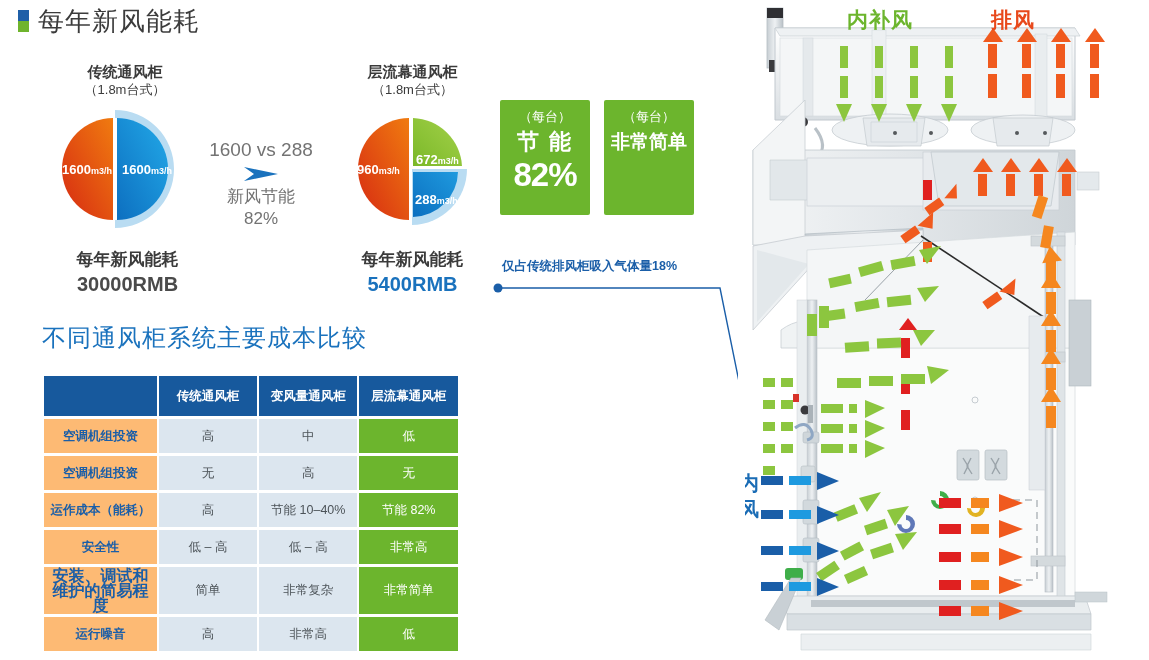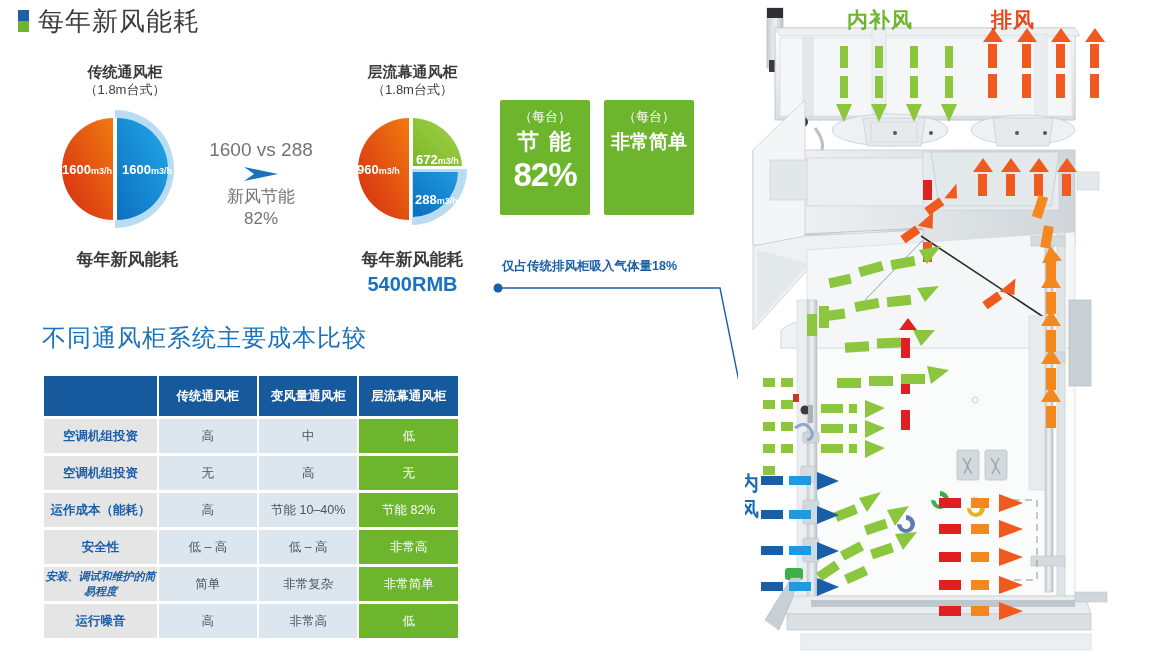--- a/index.html
+++ b/index.html
@@ -62,24 +62,24 @@
   .badge .bb{font-size:33px;line-height:37px;font-weight:bold;letter-spacing:-1px;}
   .badge .bb .sm{font-size:15px;font-weight:bold;letter-spacing:0;}
   .badge.b2 .bm{font-size:19px;letter-spacing:0px;}
 
   
   .table-title{position:absolute;left:42px;top:322px;font-size:24px;color:#1a72bd;letter-spacing:1px;}
   .cost-table{position:absolute;left:42px;top:373px;width:418px;border-collapse:separate;border-spacing:2px 3px;}
   .cost-table th,.cost-table td{height:32px;text-align:center;vertical-align:middle;font-size:12.5px;}
   .cost-table thead th{background:#17599d;color:#ffffff;font-weight:bold;height:38px;}
   .cost-table thead th.blank{background:#17599d;}
-  .cost-table td.rowhead{background:#e5e5e5;color:#1a5ea8;font-weight:bold;width:115px;}
+  .cost-table td.rowhead{background:#fdba74;color:#1a5ea8;font-weight:bold;width:115px;}
   .cost-table td.val{background:#dce6ef;color:#4c5358;width:100px;}
   .cost-table td.best{background:#6cb52d;color:#ffffff;width:100px;}
-  .cost-table td.two-line{font-size:11px;line-height:15px;font-style:italic;}
+  .cost-table td.two-line{font-size:16px;line-height:15px;}
 
   
   .callout{position:absolute;left:498px;top:258px;width:250px;}
   .callout .ctxt{font-size:12.5px;color:#1a5ea8;font-weight:bold;white-space:nowrap;position:absolute;left:4px;top:0px;}
 
   
   .right{position:absolute;left:745px;top:0;width:404px;height:660px;overflow:hidden;}
   .lbl-green{position:absolute;color:#6cb52d;font-size:21px;font-weight:bold;letter-spacing:1px;}
   .lbl-red{position:absolute;color:#e8491c;font-size:21px;font-weight:bold;letter-spacing:1px;}
   .lbl-blue{position:absolute;color:#1a6cb5;font-size:20px;font-weight:bold;line-height:26px;letter-spacing:1px;}
@@ -181,20 +181,21 @@
       <span class="pie-label" style="left:64px;top:42px;">
         <span>672</span><span class="unit">m3/h</span>
       </span>
       <span class="pie-label" style="left:63px;top:82px;">
         <span>288</span><span class="unit">m3/h</span>
       </span>
     </div>
 
     <div class="pf left-f">
       <div class="f1">每年新风能耗</div>
+      <div class="f2">30000RMB</div>
     </div>
     <div class="pf right-f">
       <div class="f1">每年新风能耗</div>
       <div class="f2">5400RMB</div>
     </div>
 
     <div class="badges">
       <div class="badge b1">
         <div class="bt">（每台）</div>
         <div class="bm">节 能</div>

